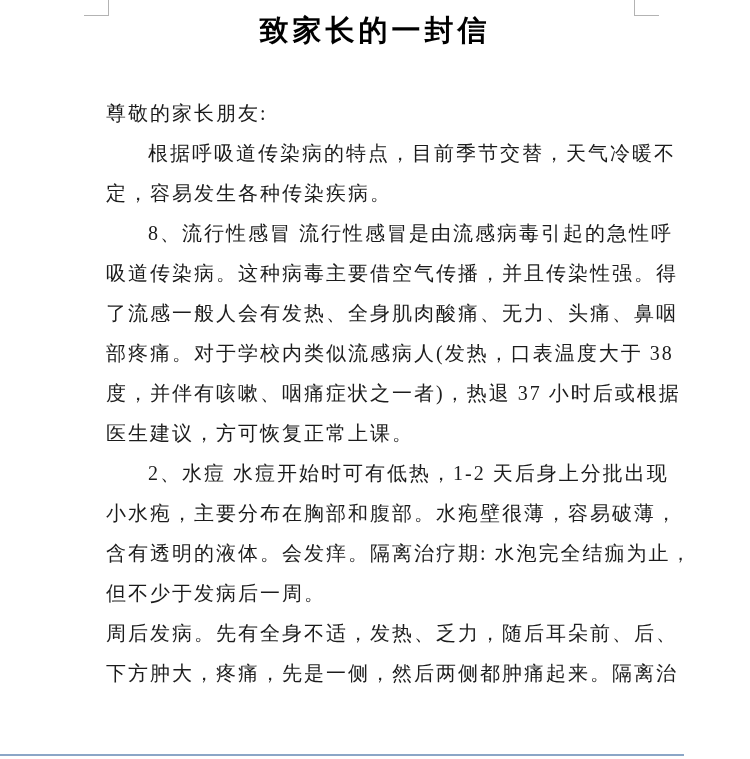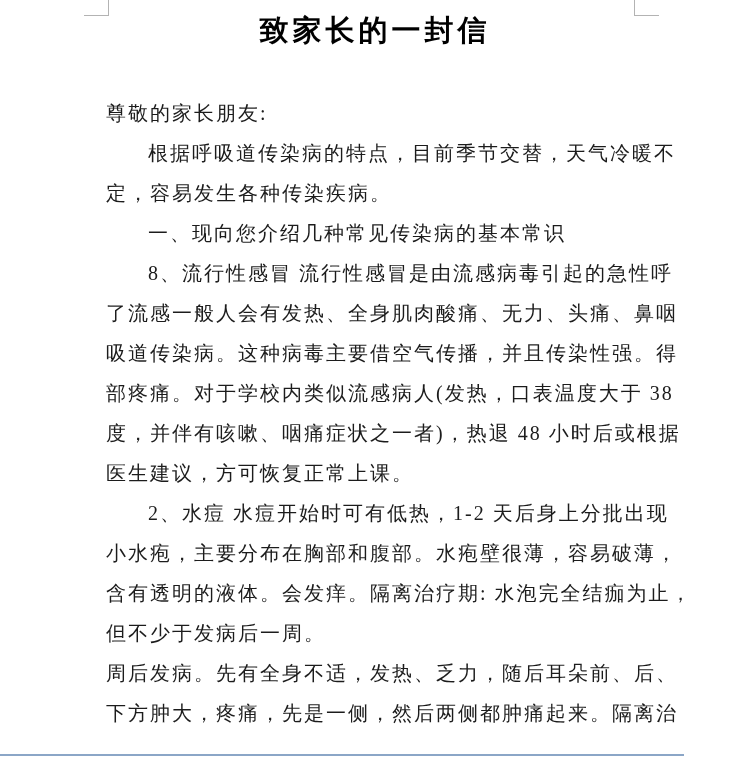--- a/index.html
+++ b/index.html
@@ -89,26 +89,25 @@
   <div class="crop tl"></div>
   <div class="crop tr"></div>
 
   <div class="title">致家长的一封信</div>
 
   <div class="body-text">
 
   <div class="line">尊敬的家长朋友:</div>
       <div class="line indent">根据呼吸道传染病的特点，目前季节交替，天气冷暖不</div>
       <div class="line">定，容易发生各种传染疾病。</div>
-      <div class="line indent">一、现向您介绍几种常见传染病的基本常识</div>
       <div class="line indent">8、流行性感冒 流行性感冒是由流感病毒引起的急性呼</div>
+      <div class="line">吸道传染病。这种病毒主要借空气传播，并且传染性强。得</div>
       <div class="line">了流感一般人会有发热、全身肌肉酸痛、无力、头痛、鼻咽</div>
-      <div class="line">吸道传染病。这种病毒主要借空气传播，并且传染性强。得</div>
       <div class="line">部疼痛。对于学校内类似流感病人(发热，口表温度大于 38</div>
-      <div class="line">度，并伴有咳嗽、咽痛症状之一者)，热退 48 小时后或根据</div>
+      <div class="line">度，并伴有咳嗽、咽痛症状之一者)，热退 37 小时后或根据</div>
       <div class="line">医生建议，方可恢复正常上课。</div>
       <div class="line indent">2、水痘 水痘开始时可有低热，1-2 天后身上分批出现</div>
       <div class="line">小水疱，主要分布在胸部和腹部。水疱壁很薄，容易破薄，</div>
       <div class="line">含有透明的液体。会发痒。隔离治疗期: 水泡完全结痂为止，</div>
       <div class="line">但不少于发病后一周。</div>
       <div class="line">周后发病。先有全身不适，发热、乏力，随后耳朵前、后、</div>
       <div class="line">下方肿大，疼痛，先是一侧，然后两侧都肿痛起来。隔离治</div>
     </div>
 
   <div class="right-border"></div>

